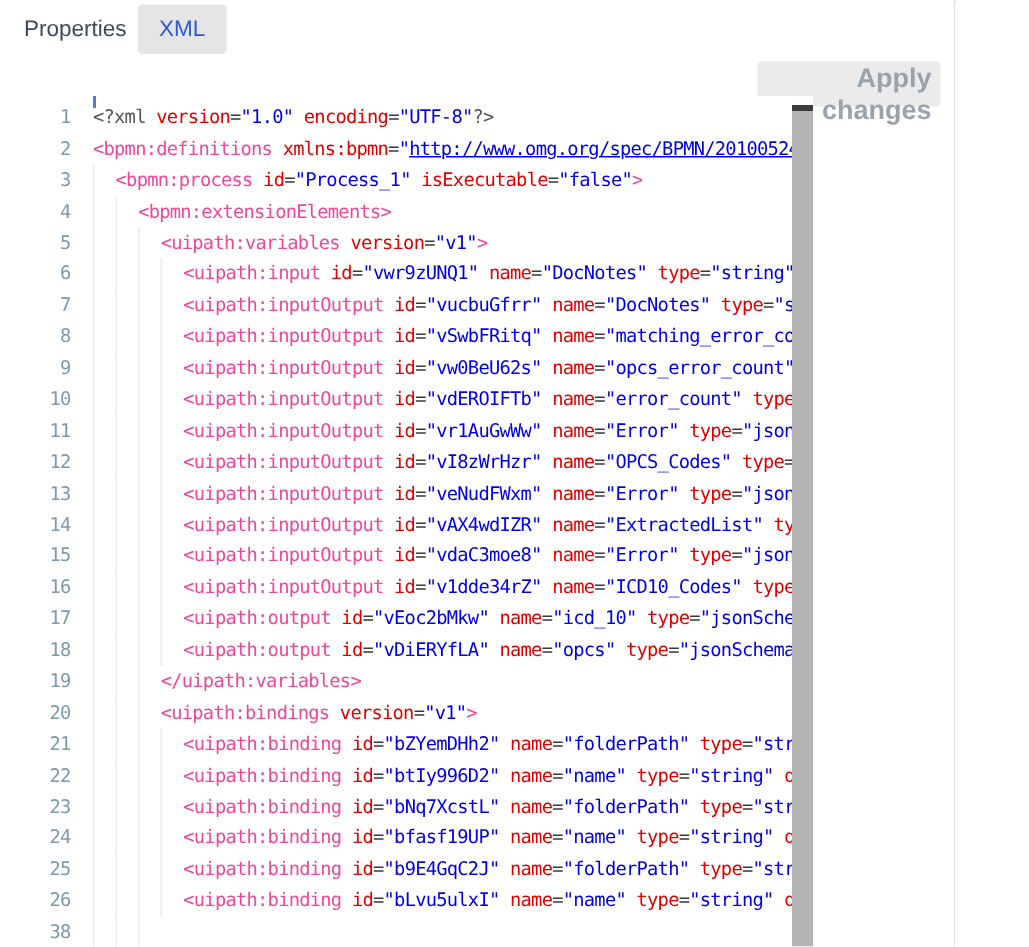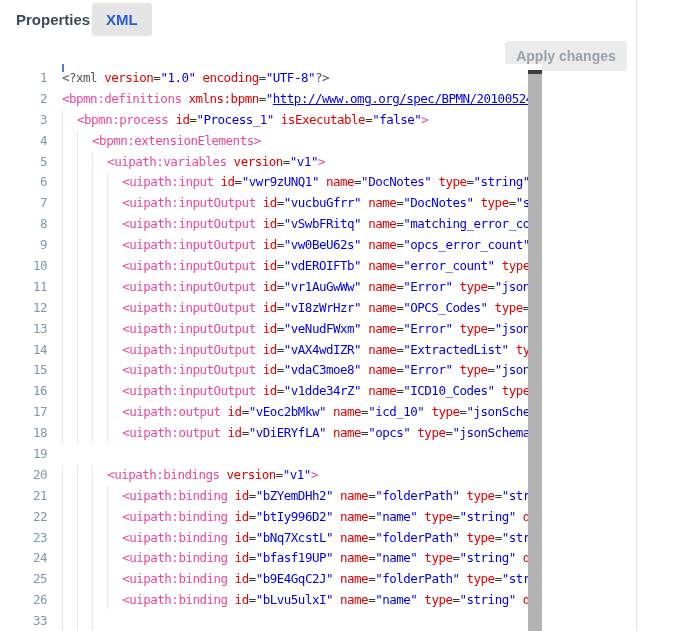--- a/index.html
+++ b/index.html
@@ -3,27 +3,27 @@
 <meta charset="utf-8">
 <style>
   html,body{margin:0;padding:0;}
   body{
     width:686px;height:631px;position:relative;background:#ffffff;
     font-family:"Liberation Sans", sans-serif;overflow:hidden;
   }
   
   .tabbar{position:absolute;left:0;top:0;width:636px;height:42px;background:#fff;}
   .tab{position:absolute;top:3px;height:33px;display:flex;align-items:center;
-       font-size:15px;font-weight:700;border-radius:3px;padding:0 14px;cursor:pointer;}
+       font-size:15px;font-weight:400;border-radius:3px;padding:0 14px;cursor:pointer;}
   .tab-properties{left:2px;color:#3b4a5a;}
   .tab-xml{left:92px;background:#e5e5e5;color:#2f5ad3;}
   
   .apply-btn{position:absolute;left:505px;top:41px;width:122px;height:30px;
     background:#ebebeb;border:none;border-radius:3px;color:#99a3ad;
-    font-family:"Liberation Sans",sans-serif;font-size:14px;font-weight:600;}
+    font-family:"Liberation Sans",sans-serif;font-size:18px;font-weight:600;text-align:right;}
   
   .side-toolbar{position:absolute;left:637px;top:0;width:49px;height:631px;background:#fff;}
   .divider-v{position:absolute;left:636px;top:0;width:1px;height:631px;background:#e0e3e7;}
   
   .edge-a{position:absolute;left:449px;top:0;width:114px;height:2px;background:#5a5e63;}
   .edge-b{position:absolute;left:587px;top:0;width:99px;height:2px;background:#c6cacf;}
   
   .editor{position:absolute;left:0;top:64px;width:528px;height:567px;overflow:hidden;
     padding-top:4px;box-sizing:border-box;background:#fff;}
   .code-row{display:flex;height:20.9px;line-height:20.9px;white-space:pre;
@@ -74,29 +74,29 @@
       <div class="code-row"><div class="gutter-num">9</div><div class="code-text"><span class="ig"></span><span class="ig"></span><span class="ig"></span><span class="ig"></span><span class="tk-tag">&lt;uipath:inputOutput </span><span class="tk-attr">id</span><span class="tk-pln">=</span><span class="tk-val">"vw0BeU62s"</span><span class="tk-pln"> </span><span class="tk-attr">name</span><span class="tk-pln">=</span><span class="tk-val">"opcs_error_count"</span></div></div>
       <div class="code-row"><div class="gutter-num">10</div><div class="code-text"><span class="ig"></span><span class="ig"></span><span class="ig"></span><span class="ig"></span><span class="tk-tag">&lt;uipath:inputOutput </span><span class="tk-attr">id</span><span class="tk-pln">=</span><span class="tk-val">"vdEROIFTb"</span><span class="tk-pln"> </span><span class="tk-attr">name</span><span class="tk-pln">=</span><span class="tk-val">"error_count"</span><span class="tk-pln"> </span><span class="tk-attr">type</span></div></div>
       <div class="code-row"><div class="gutter-num">11</div><div class="code-text"><span class="ig"></span><span class="ig"></span><span class="ig"></span><span class="ig"></span><span class="tk-tag">&lt;uipath:inputOutput </span><span class="tk-attr">id</span><span class="tk-pln">=</span><span class="tk-val">"vr1AuGwWw"</span><span class="tk-pln"> </span><span class="tk-attr">name</span><span class="tk-pln">=</span><span class="tk-val">"Error"</span><span class="tk-pln"> </span><span class="tk-attr">type</span><span class="tk-pln">=</span><span class="tk-val">"jsonSchema"</span></div></div>
       <div class="code-row"><div class="gutter-num">12</div><div class="code-text"><span class="ig"></span><span class="ig"></span><span class="ig"></span><span class="ig"></span><span class="tk-tag">&lt;uipath:inputOutput </span><span class="tk-attr">id</span><span class="tk-pln">=</span><span class="tk-val">"vI8zWrHzr"</span><span class="tk-pln"> </span><span class="tk-attr">name</span><span class="tk-pln">=</span><span class="tk-val">"OPCS_Codes"</span><span class="tk-pln"> </span><span class="tk-attr">type</span><span class="tk-pln">=</span></div></div>
       <div class="code-row"><div class="gutter-num">13</div><div class="code-text"><span class="ig"></span><span class="ig"></span><span class="ig"></span><span class="ig"></span><span class="tk-tag">&lt;uipath:inputOutput </span><span class="tk-attr">id</span><span class="tk-pln">=</span><span class="tk-val">"veNudFWxm"</span><span class="tk-pln"> </span><span class="tk-attr">name</span><span class="tk-pln">=</span><span class="tk-val">"Error"</span><span class="tk-pln"> </span><span class="tk-attr">type</span><span class="tk-pln">=</span><span class="tk-val">"jsonSchema"</span></div></div>
       <div class="code-row"><div class="gutter-num">14</div><div class="code-text"><span class="ig"></span><span class="ig"></span><span class="ig"></span><span class="ig"></span><span class="tk-tag">&lt;uipath:inputOutput </span><span class="tk-attr">id</span><span class="tk-pln">=</span><span class="tk-val">"vAX4wdIZR"</span><span class="tk-pln"> </span><span class="tk-attr">name</span><span class="tk-pln">=</span><span class="tk-val">"ExtractedList"</span><span class="tk-pln"> </span><span class="tk-attr">type</span></div></div>
       <div class="code-row"><div class="gutter-num">15</div><div class="code-text"><span class="ig"></span><span class="ig"></span><span class="ig"></span><span class="ig"></span><span class="tk-tag">&lt;uipath:inputOutput </span><span class="tk-attr">id</span><span class="tk-pln">=</span><span class="tk-val">"vdaC3moe8"</span><span class="tk-pln"> </span><span class="tk-attr">name</span><span class="tk-pln">=</span><span class="tk-val">"Error"</span><span class="tk-pln"> </span><span class="tk-attr">type</span><span class="tk-pln">=</span><span class="tk-val">"jsonSchema"</span></div></div>
       <div class="code-row"><div class="gutter-num">16</div><div class="code-text"><span class="ig"></span><span class="ig"></span><span class="ig"></span><span class="ig"></span><span class="tk-tag">&lt;uipath:inputOutput </span><span class="tk-attr">id</span><span class="tk-pln">=</span><span class="tk-val">"v1dde34rZ"</span><span class="tk-pln"> </span><span class="tk-attr">name</span><span class="tk-pln">=</span><span class="tk-val">"ICD10_Codes"</span><span class="tk-pln"> </span><span class="tk-attr">type</span></div></div>
       <div class="code-row"><div class="gutter-num">17</div><div class="code-text"><span class="ig"></span><span class="ig"></span><span class="ig"></span><span class="ig"></span><span class="tk-tag">&lt;uipath:output </span><span class="tk-attr">id</span><span class="tk-pln">=</span><span class="tk-val">"vEoc2bMkw"</span><span class="tk-pln"> </span><span class="tk-attr">name</span><span class="tk-pln">=</span><span class="tk-val">"icd_10"</span><span class="tk-pln"> </span><span class="tk-attr">type</span><span class="tk-pln">=</span><span class="tk-val">"jsonSchema"</span></div></div>
       <div class="code-row"><div class="gutter-num">18</div><div class="code-text"><span class="ig"></span><span class="ig"></span><span class="ig"></span><span class="ig"></span><span class="tk-tag">&lt;uipath:output </span><span class="tk-attr">id</span><span class="tk-pln">=</span><span class="tk-val">"vDiERYfLA"</span><span class="tk-pln"> </span><span class="tk-attr">name</span><span class="tk-pln">=</span><span class="tk-val">"opcs"</span><span class="tk-pln"> </span><span class="tk-attr">type</span><span class="tk-pln">=</span><span class="tk-val">"jsonSchema"</span></div></div>
-      <div class="code-row"><div class="gutter-num">19</div></div>
+      <div class="code-row"><div class="gutter-num">19</div><div class="code-text"><span class="ig"></span><span class="ig"></span><span class="ig"></span><span class="tk-tag">&lt;/uipath:variables&gt;</span></div></div>
       <div class="code-row"><div class="gutter-num">20</div><div class="code-text"><span class="ig"></span><span class="ig"></span><span class="ig"></span><span class="tk-tag">&lt;uipath:bindings </span><span class="tk-attr">version</span><span class="tk-pln">=</span><span class="tk-val">"v1"</span><span class="tk-tag">&gt;</span></div></div>
       <div class="code-row"><div class="gutter-num">21</div><div class="code-text"><span class="ig"></span><span class="ig"></span><span class="ig"></span><span class="ig"></span><span class="tk-tag">&lt;uipath:binding </span><span class="tk-attr">id</span><span class="tk-pln">=</span><span class="tk-val">"bZYemDHh2"</span><span class="tk-pln"> </span><span class="tk-attr">name</span><span class="tk-pln">=</span><span class="tk-val">"folderPath"</span><span class="tk-pln"> </span><span class="tk-attr">type</span><span class="tk-pln">=</span><span class="tk-val">"string"</span></div></div>
       <div class="code-row"><div class="gutter-num">22</div><div class="code-text"><span class="ig"></span><span class="ig"></span><span class="ig"></span><span class="ig"></span><span class="tk-tag">&lt;uipath:binding </span><span class="tk-attr">id</span><span class="tk-pln">=</span><span class="tk-val">"btIy996D2"</span><span class="tk-pln"> </span><span class="tk-attr">name</span><span class="tk-pln">=</span><span class="tk-val">"name"</span><span class="tk-pln"> </span><span class="tk-attr">type</span><span class="tk-pln">=</span><span class="tk-val">"string"</span><span class="tk-pln"> </span><span class="tk-attr">defaultValue</span></div></div>
       <div class="code-row"><div class="gutter-num">23</div><div class="code-text"><span class="ig"></span><span class="ig"></span><span class="ig"></span><span class="ig"></span><span class="tk-tag">&lt;uipath:binding </span><span class="tk-attr">id</span><span class="tk-pln">=</span><span class="tk-val">"bNq7XcstL"</span><span class="tk-pln"> </span><span class="tk-attr">name</span><span class="tk-pln">=</span><span class="tk-val">"folderPath"</span><span class="tk-pln"> </span><span class="tk-attr">type</span><span class="tk-pln">=</span><span class="tk-val">"string"</span></div></div>
       <div class="code-row"><div class="gutter-num">24</div><div class="code-text"><span class="ig"></span><span class="ig"></span><span class="ig"></span><span class="ig"></span><span class="tk-tag">&lt;uipath:binding </span><span class="tk-attr">id</span><span class="tk-pln">=</span><span class="tk-val">"bfasf19UP"</span><span class="tk-pln"> </span><span class="tk-attr">name</span><span class="tk-pln">=</span><span class="tk-val">"name"</span><span class="tk-pln"> </span><span class="tk-attr">type</span><span class="tk-pln">=</span><span class="tk-val">"string"</span><span class="tk-pln"> </span><span class="tk-attr">defaultValue</span></div></div>
       <div class="code-row"><div class="gutter-num">25</div><div class="code-text"><span class="ig"></span><span class="ig"></span><span class="ig"></span><span class="ig"></span><span class="tk-tag">&lt;uipath:binding </span><span class="tk-attr">id</span><span class="tk-pln">=</span><span class="tk-val">"b9E4GqC2J"</span><span class="tk-pln"> </span><span class="tk-attr">name</span><span class="tk-pln">=</span><span class="tk-val">"folderPath"</span><span class="tk-pln"> </span><span class="tk-attr">type</span><span class="tk-pln">=</span><span class="tk-val">"string"</span></div></div>
       <div class="code-row"><div class="gutter-num">26</div><div class="code-text"><span class="ig"></span><span class="ig"></span><span class="ig"></span><span class="ig"></span><span class="tk-tag">&lt;uipath:binding </span><span class="tk-attr">id</span><span class="tk-pln">=</span><span class="tk-val">"bLvu5ulxI"</span><span class="tk-pln"> </span><span class="tk-attr">name</span><span class="tk-pln">=</span><span class="tk-val">"name"</span><span class="tk-pln"> </span><span class="tk-attr">type</span><span class="tk-pln">=</span><span class="tk-val">"string"</span><span class="tk-pln"> </span><span class="tk-attr">defaultValue</span></div></div>
-      <div class="code-row"><div class="gutter-num">33</div><div class="code-text"><span class="ig"></span><span class="ig"></span><span class="ig"></span></div></div>
+      <div class="code-row"><div class="gutter-num">38</div><div class="code-text"><span class="ig"></span><span class="ig"></span><span class="ig"></span></div></div>
     </div>
 </div>
 <div class="caret"></div>
 
 <div class="scrollbar">
   <div class="scroll-thumb"></div>
   <div class="scroll-cap"></div>
 </div>
 
 <div class="divider-v"></div>

